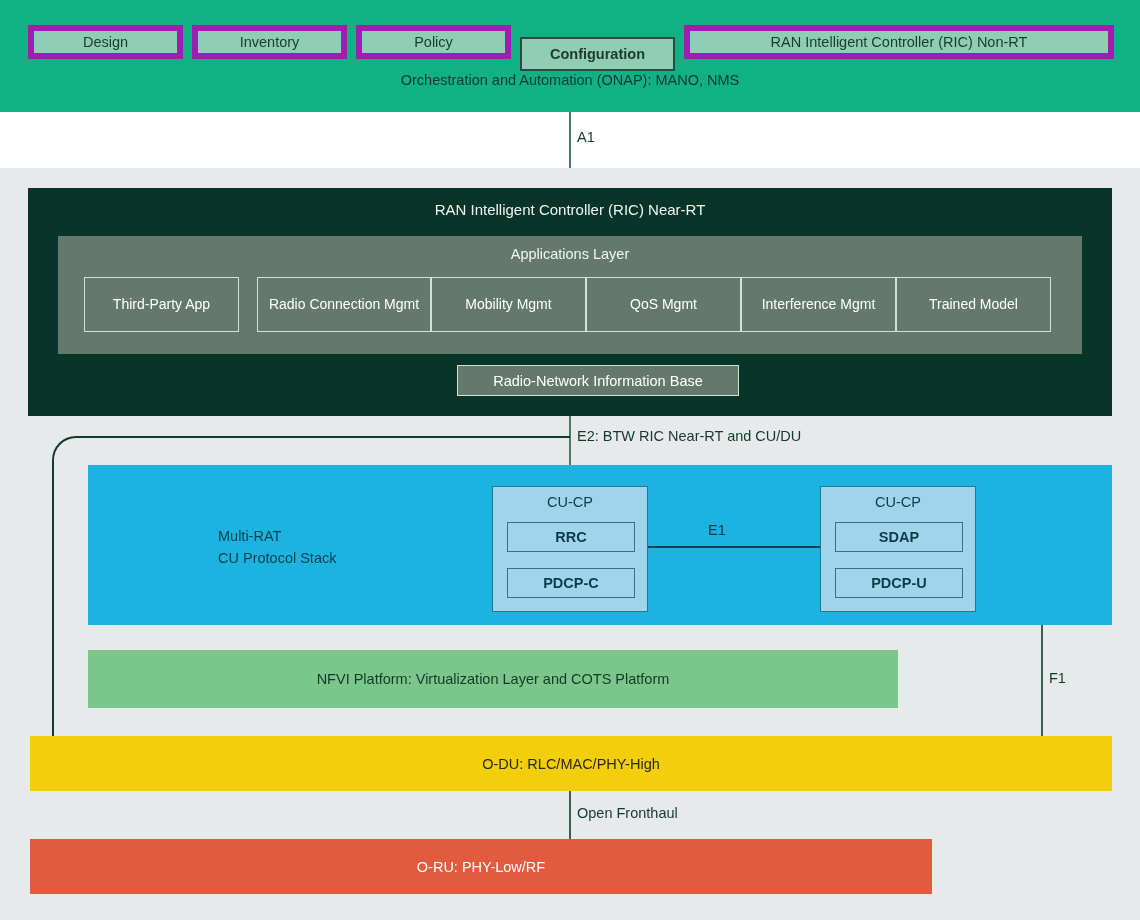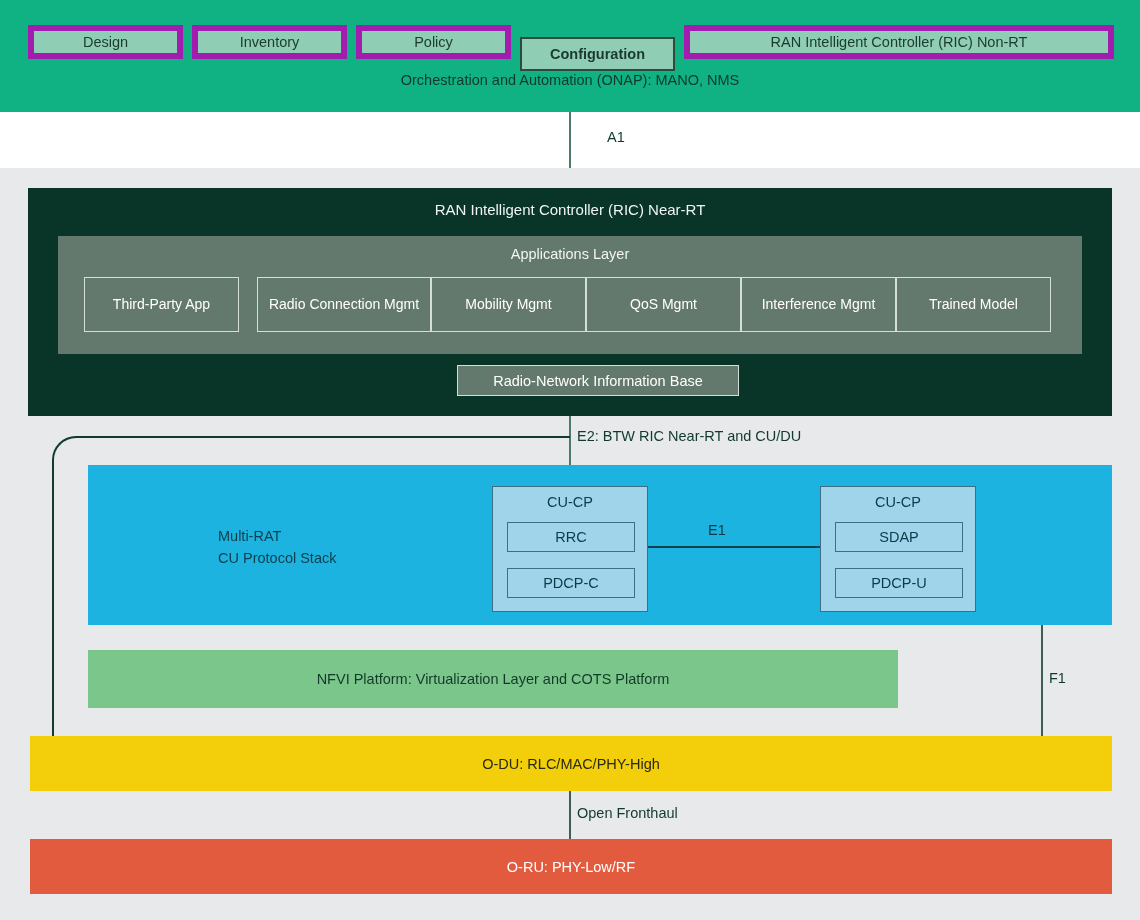--- a/index.html
+++ b/index.html
@@ -44,21 +44,21 @@
   .white-band {
     position: absolute; left: 0; top: 112px; width: 1140px; height: 56px;
     background: #ffffff;
   }
   .a1-line {
     position: absolute; left: 569px; top: 112px;
     width: 2px; height: 56px; background: #4d7a68;
   }
   .a1-label {
     position: absolute; left: 577px; top: 129px;
-    font-size: 14.5px; color: #103a2c; margin-left: 30px;
+    font-size: 14.5px; color: #103a2c;
   }
 
   
   .gray-panel {
     position: absolute; left: 0; top: 168px; width: 1140px; height: 752px;
     background: #e8e9eb;
   }
 
   
   .ric-near {
@@ -143,21 +143,21 @@
   .cucp.left  { left: 404px; top: 21px; }
   .cucp.right { left: 732px; top: 21px; }
   .cucp-title {
     position: absolute; left: 0; top: 7px; width: 100%;
     text-align: center; font-size: 14.5px; color: #0c3c4a;
   }
   .cucp-sub {
     position: absolute; left: 14px; width: 128px; height: 30px;
     background: #9fd4ea; border: 1.5px solid #3b6f82;
     display: flex; align-items: center; justify-content: center;
-    font-size: 14.5px; color: #0c3c4a;
+    font-size: 14.5px; color: #0c3c4a; font-weight: bold;
   }
   .cucp-sub.s1 { top: 35px; }
   .cucp-sub.s2 { top: 81px; }
 
   .e1-line {
     position: absolute; left: 560px; top: 81px;
     width: 172px; height: 2px; background: #0d4250;
   }
   .e1-label {
     position: absolute; left: 620px; top: 57px;
@@ -195,21 +195,21 @@
     position: absolute; left: 569px; top: 791px;
     width: 2px; height: 48px; background: #3c5e53;
   }
   .of-label {
     position: absolute; left: 577px; top: 805px;
     font-size: 14.5px; color: #113a2c;
   }
 
   
   .oru {
-    position: absolute; left: 30px; top: 839px; width: 1082px; height: 55px;
+    position: absolute; left: 30px; top: 839px; width: 902px; height: 55px;
     background: #e35b3f;
     display: flex; align-items: center; justify-content: center;
     font-size: 14.5px; color: #ffffff;
   }
 </style>
 </head>
 <body>
 
 <div id="root">
 

